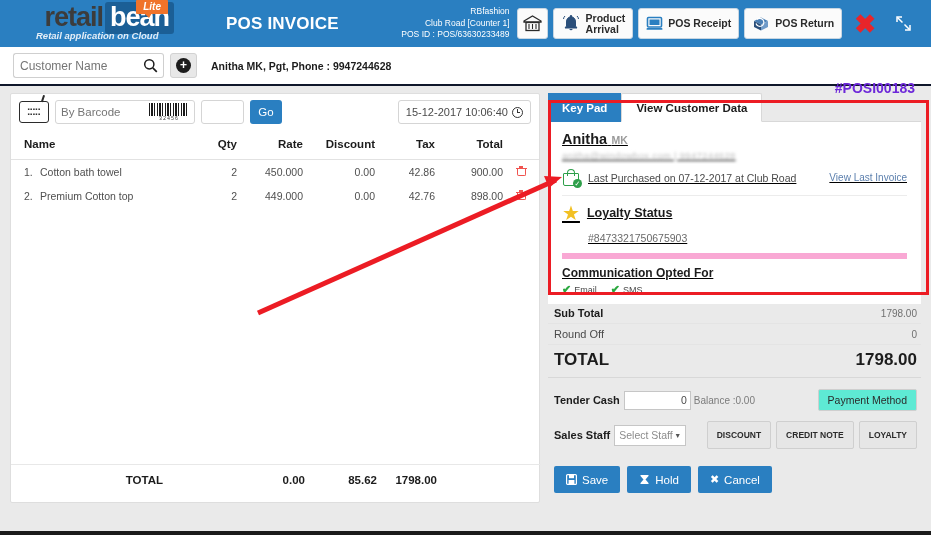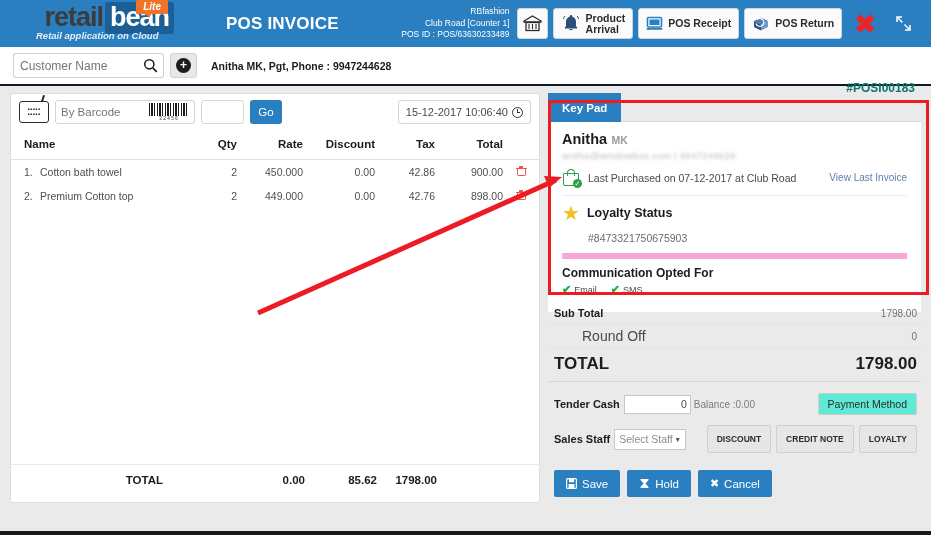--- a/index.html
+++ b/index.html
@@ -77,22 +77,22 @@
     width: 27px; height: 25px; margin-left: 6px; background: #e8e8e8;
     border: 1px solid #d2d2d2; border-radius: 3px;
     display: flex; align-items: center; justify-content: center; cursor: pointer;
   }
   .add-cust .plus-circle {
     width: 15px; height: 15px; border-radius: 50%; background: #1c1c1c;
     color: #fff; font-size: 12px; font-weight: bold; line-height: 14px; text-align: center;
   }
   .cust-detail { margin-left: 14px; font-size: 10.5px; font-weight: bold; color: #1c1c1c; }
   .invoice-no {
-    margin-left: auto; margin-right: 16px; color: #0f766e;
-    font-size: 12px; font-weight: bold; cursor: pointer; margin-top: 45px;
+    margin-left: auto; margin-right: 16px; color: #6d28d9;
+    font-size: 14px; font-weight: bold; cursor: pointer; margin-top: 45px;
   }
 
   
   .left-card {
     position: absolute; left: 10px; top: 93px; width: 530px; height: 410px;
     background: #ffffff; border: 1px solid #dedede; border-radius: 2px;
   }
   .bc-row { height: 36px; display: flex; align-items: center; padding-left: 8px; gap: 6px; }
   .kbd-ic {
     width: 30px; height: 22px; border: 1.5px solid #2b2b2b; border-radius: 3px;
@@ -185,21 +185,21 @@
   .tab {
     padding: 0 14px; display: flex; align-items: center; font-size: 11.5px;
     cursor: pointer; height: 29px;
   }
   .tab.active-blue { background: #2a7fc1; color: #fff; font-weight: bold; }
   .tab.active-white {
     background: #fff; color: #1c1c1c; font-weight: bold;
     border: 1px solid #d8d8d8; border-bottom: 1px solid #fff;
     margin-bottom: -1px; border-radius: 2px 2px 0 0;
   }
-  .cust-panel { background: #fff; padding: 8px 14px 8px 14px; }
+  .cust-panel { background: #fff; padding: 8px 14px 0 14px; text-decoration: underline; }
   .cust-name-big { font-size: 14.5px; font-weight: bold; color: #1c1c1c; }
   .cust-name-small { font-size: 10.5px; color: #9a9a9a; font-weight: bold; }
   .cust-email-blur {
     font-size: 9.5px; color: #bdbdbd; filter: blur(1.6px); margin-top: 2px; letter-spacing: 0.3px;
   }
   .lastpurch-row {
     display: flex; align-items: center; gap: 7px; padding: 7px 0 8px 0;
     border-bottom: 1px solid #ececec;
   }
   .bag-ic { width: 19px; height: 19px; position: relative; flex: none; }
@@ -236,21 +236,21 @@
     border: 3px solid #ec1c24; pointer-events: none; z-index: 40;
   }
 
   
   .summary { position: absolute; left: 548px; top: 303px; width: 373px; }
   .sum-row {
     display: flex; justify-content: space-between; align-items: center;
     padding: 4px 4px 4px 6px; border-bottom: 1px solid #e4e4e4;
   }
   .sum-lbl-b { font-size: 11px; font-weight: bold; color: #1c1c1c; }
-  .sum-lbl { font-size: 14px; color: #4a4a4a; margin-left: 28px; }
+  .sum-lbl { font-size: 11px; color: #4a4a4a; }
   .sum-val { font-size: 10px; color: #6f6f6f; }
   .total-row {
     display: flex; justify-content: space-between; align-items: center;
     padding: 5px 4px 7px 6px; border-bottom: 1px solid #d8d8d8;
   }
   .total-lbl { font-size: 17px; font-weight: bold; color: #1c1c1c; }
   .total-val { font-size: 17px; font-weight: bold; color: #1c1c1c; }
   .pay-row { display: flex; align-items: center; padding: 11px 4px 0 6px; }
   .pay-lbl { font-size: 11px; font-weight: bold; color: #1c1c1c; margin-right: 4px; }
   .tender-in {
@@ -468,20 +468,21 @@
           <td class="c-del"></td>
         </tr>
       </tbody>
         </table>
     </div>
   </div>
 
   <div class="right-panel">
     <div class="tabs">
       <div class="tab active-blue">Key Pad</div>
+      <div class="tab active-white">View Customer Data</div>
     </div>
 
     <div class="cust-panel">
       <div>
         <span class="cust-name-big">Anitha</span>
         <span class="cust-name-small">MK</span>
       </div>
       <div class="cust-email-blur">anitha@windowbox.com | 9947244628</div>
 
       <div class="lastpurch-row">

